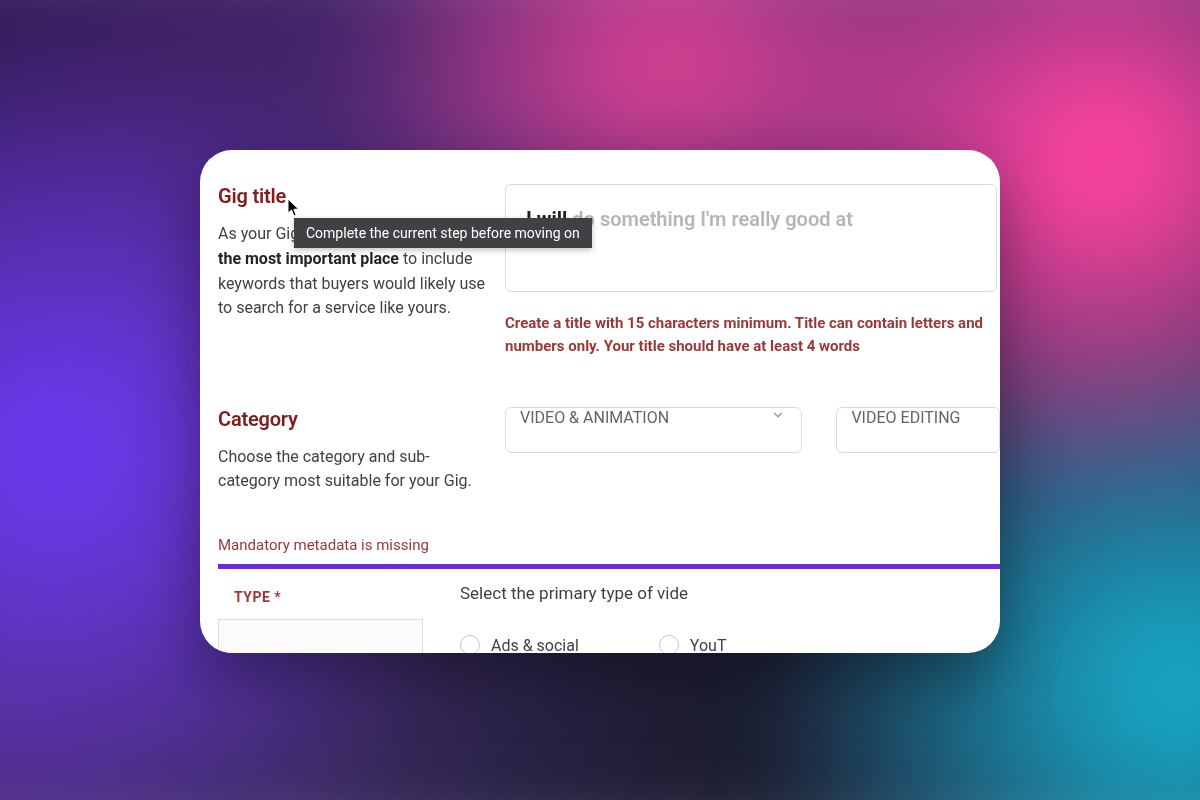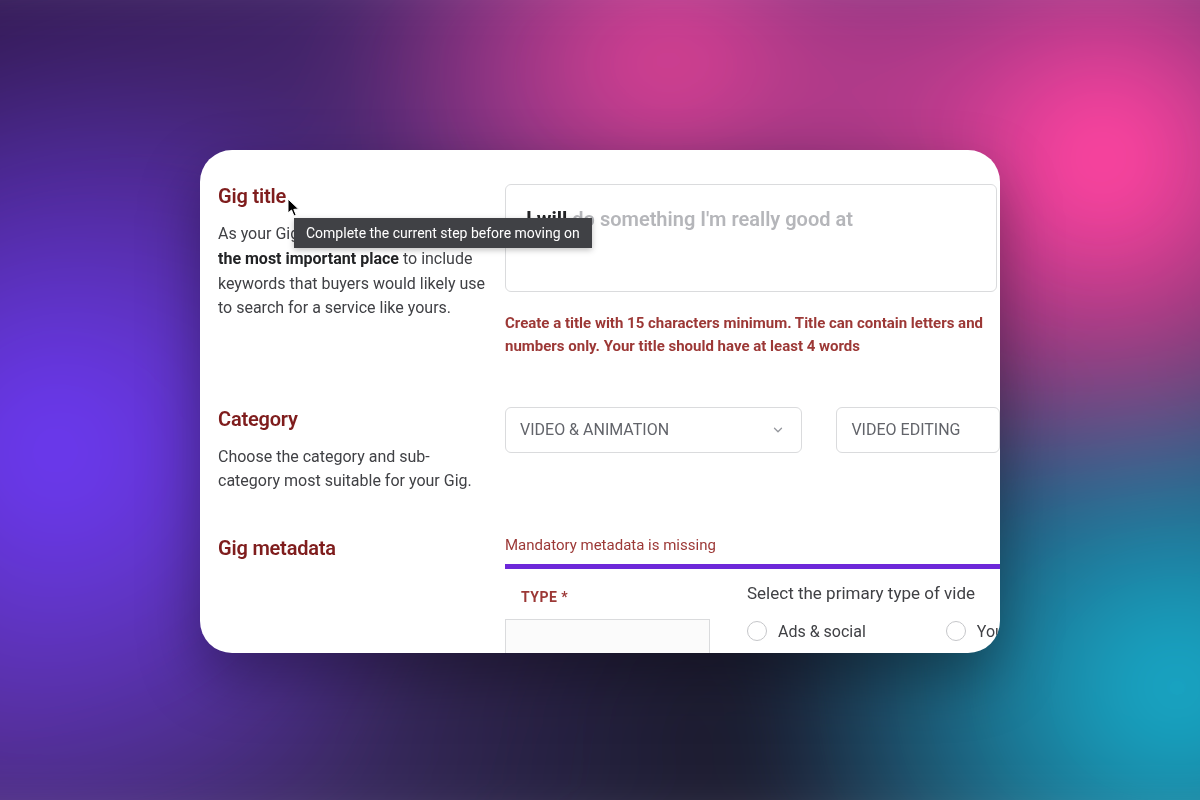--- a/index.html
+++ b/index.html
@@ -85,21 +85,21 @@
     font-size: 15px;
     line-height: 1.55;
     color: #9c3836;
     width: 492px;
     font-weight: bold;
   }
 
   
   .selects-row { display: flex; gap: 34px; }
   .select {
-    display: flex; align-items: center; justify-content: space-between;
+    display: flex; justify-content: space-between;
     border: 1px solid #dadbdd;
     border-radius: 6px;
     height: 46px;
     padding: 0 16px 0 14px;
     font-size: 16px;
     color: #62646a;
     background: #fff;
     cursor: pointer;
   }
   .select.cat { width: 300px; }
@@ -145,21 +145,21 @@
     flex: 1;
     padding: 14px 0 0 30px;
   }
   .meta-prompt {
     font-size: 17px;
     color: #404145;
     margin-bottom: 18px;
     white-space: nowrap;
   }
   .radio-row { display: flex; gap: 80px; }
-  .radio-item { display: flex; align-items: center; gap: 11px; }
+  .radio-item { display: flex; align-items: center; gap: 11px; margin-top: 14px; }
   .radio-circle {
     width: 20px; height: 20px;
     border: 1.5px solid #c5c6c9;
     border-radius: 50%;
     background: #fff;
   }
   .radio-label { font-size: 16px; color: #404145; white-space: nowrap; }
 
   
   .tooltip {
@@ -227,23 +227,20 @@
           </span>
         </div>
         <div class="select sub">
           <span>VIDEO EDITING</span>
         </div>
       </div>
     </div>
   </div>
 
   <div class="form-row" style="margin-bottom:0;">
-    <div class="left-col">
-      <h3 class="section-heading">Gig metadata</h3>
-    </div>
     <div class="right-col">
       <div class="meta-error">Mandatory metadata is missing</div>
       <div class="meta-box">
         <div class="meta-left-panel">
           <div class="type-tab">
             <span class="type-label">TYPE *</span>
           </div>
           <div class="type-box"></div>
         </div>
         <div class="meta-right-panel">

